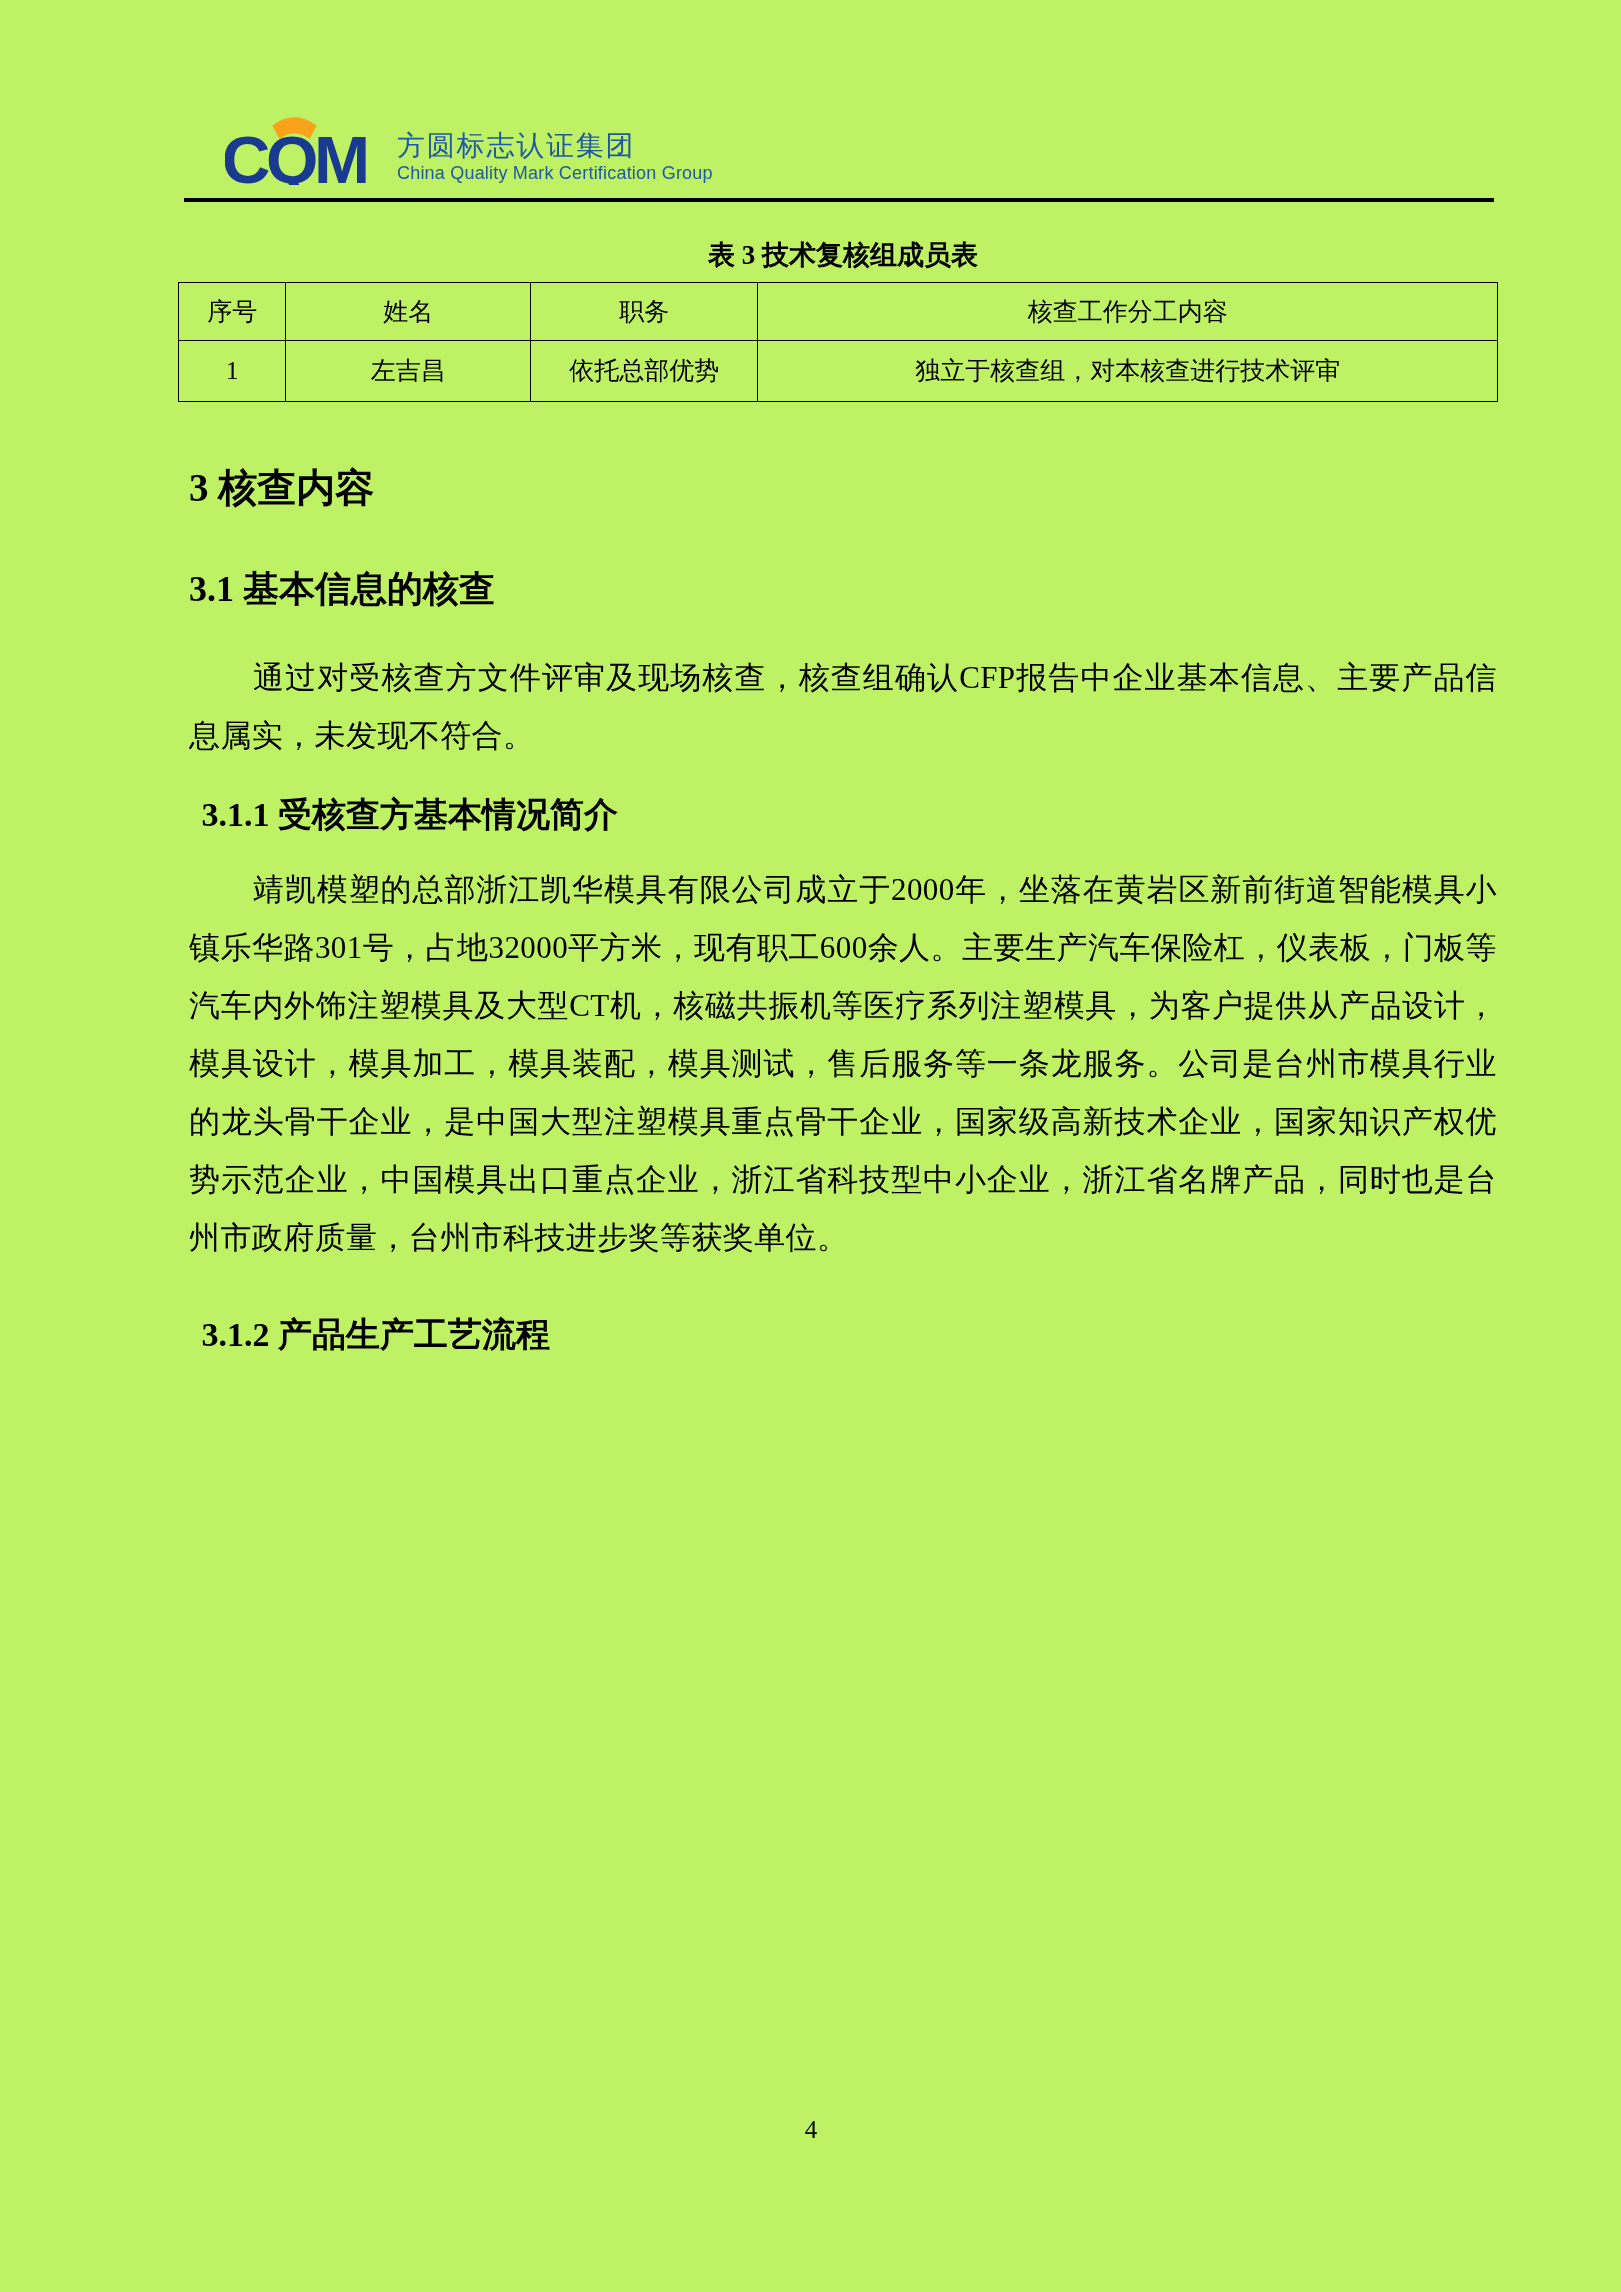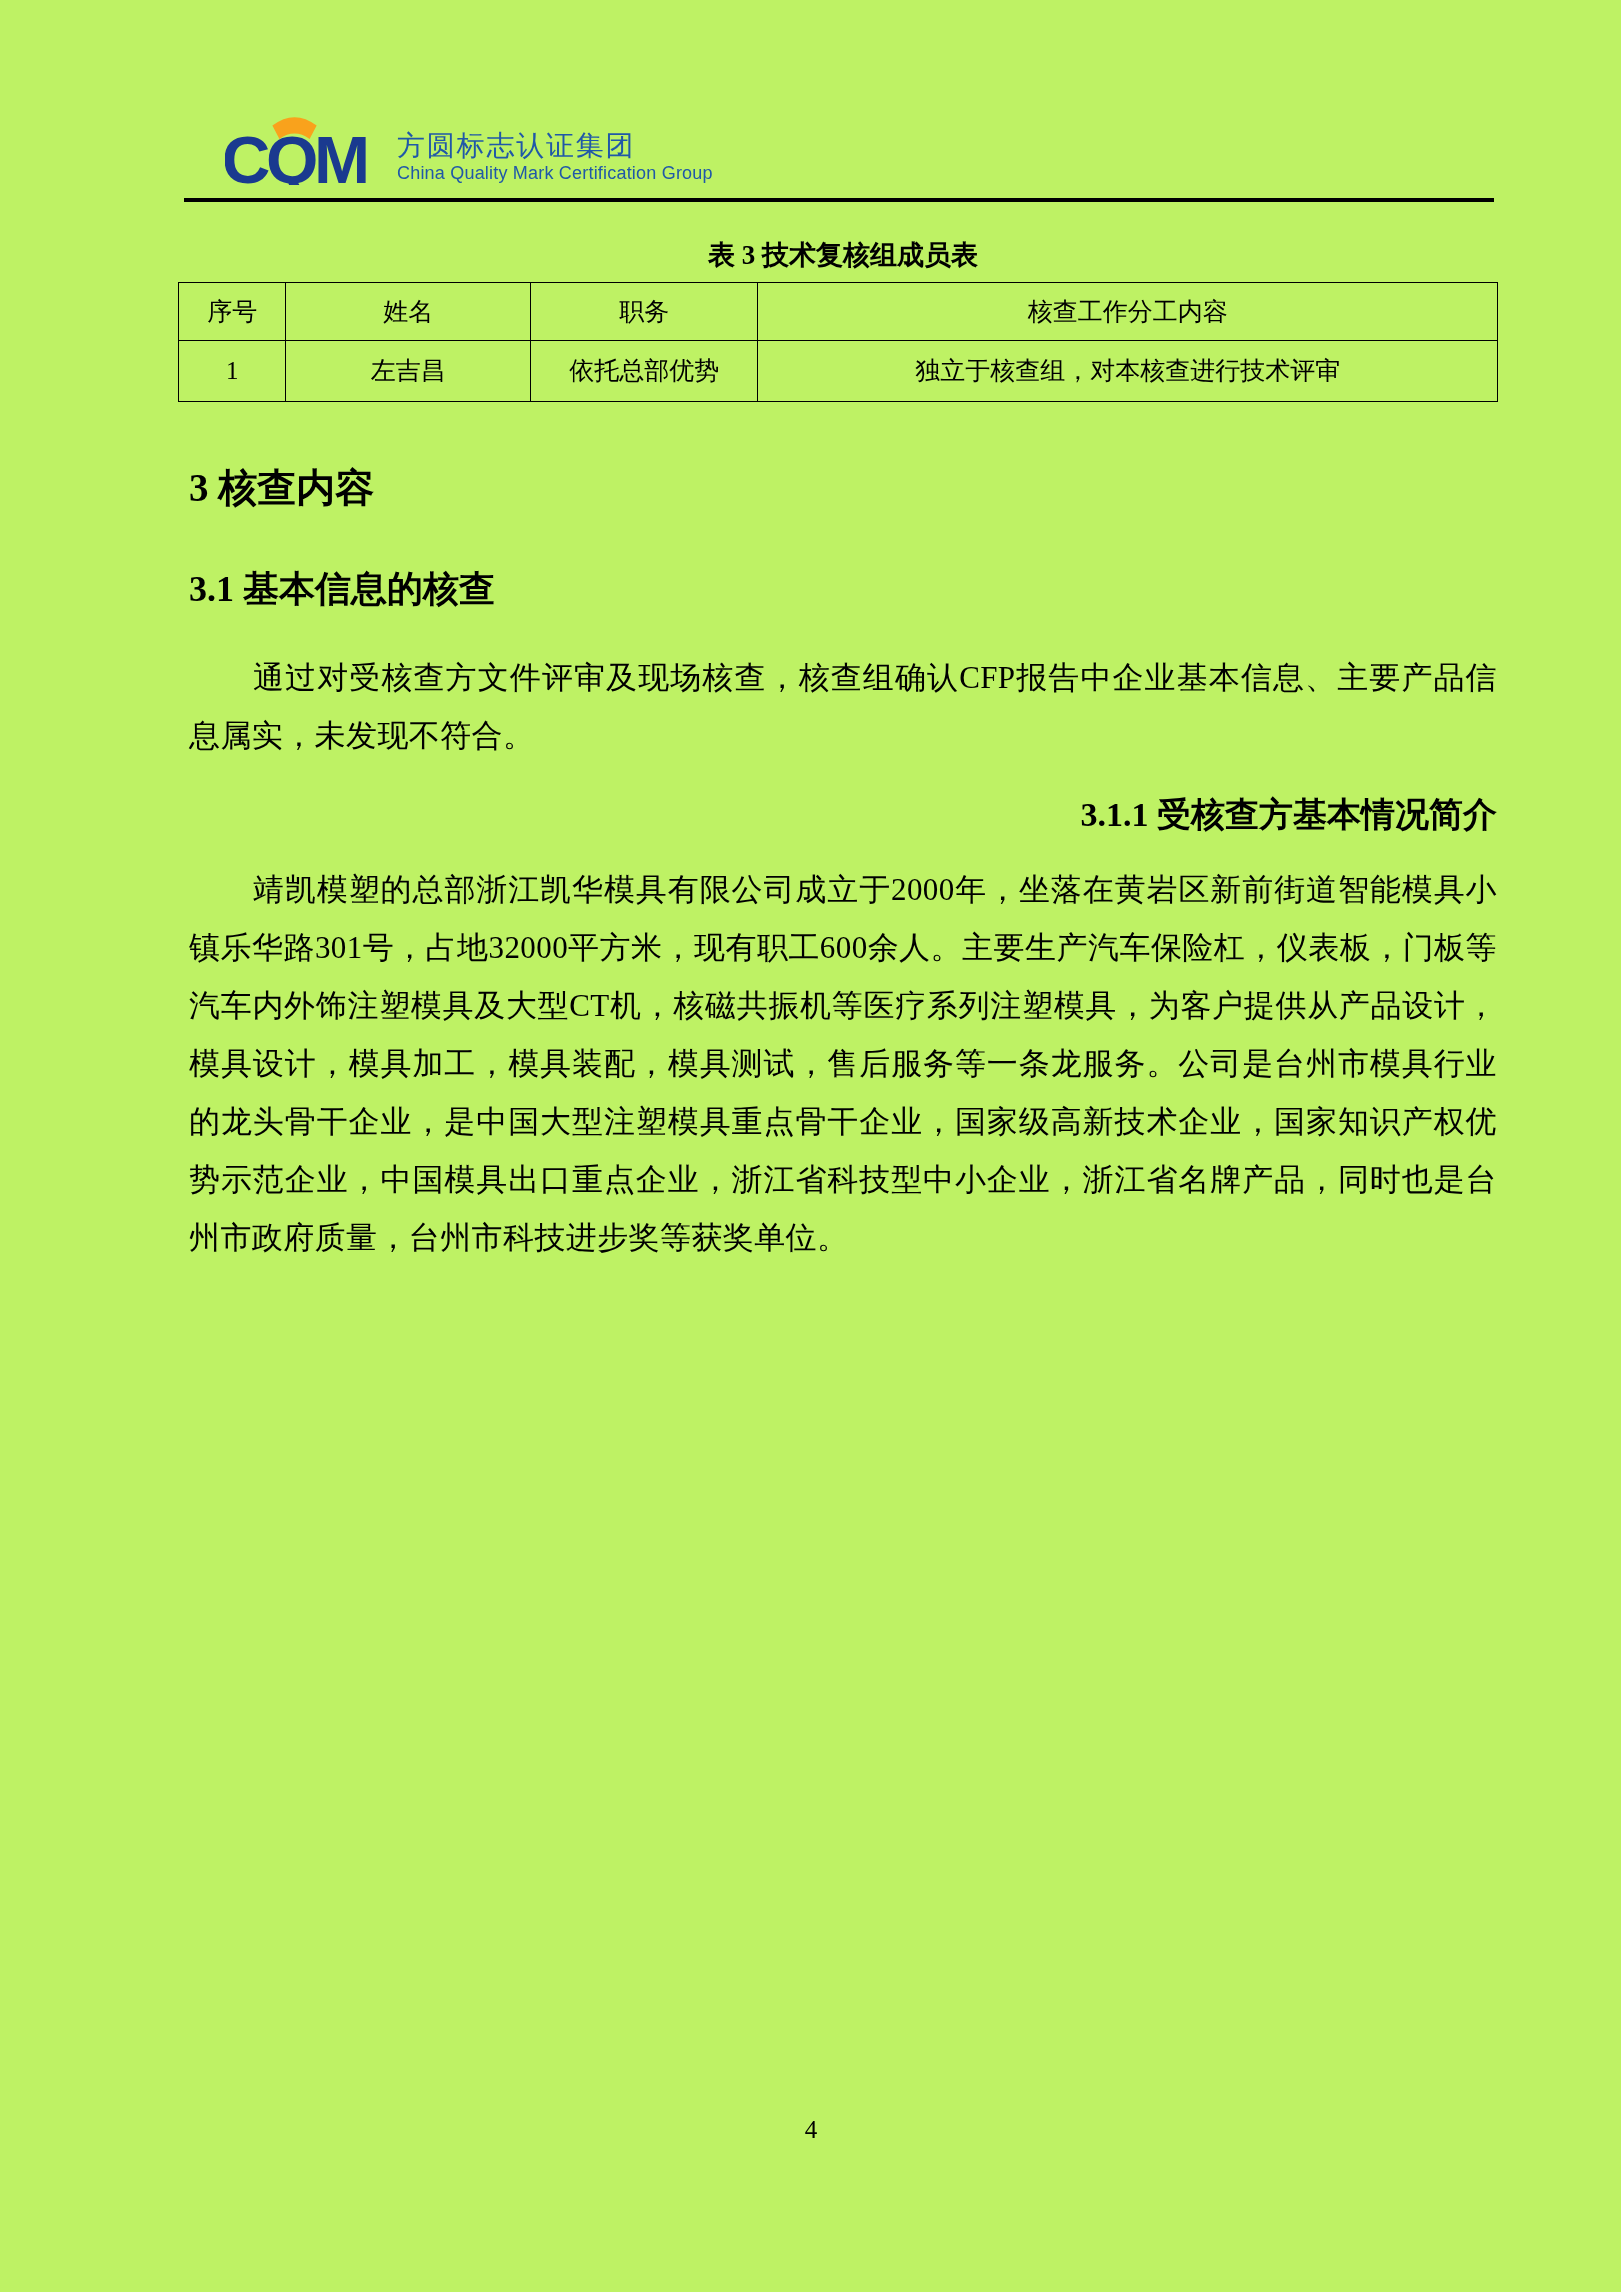--- a/index.html
+++ b/index.html
@@ -90,21 +90,20 @@
     font-size: 36px;
     font-weight: 700;
     line-height: 45px;
   }
   .h-level3 {
     margin-top: 28.5px;
     padding-left: 12.5px;
     font-size: 34px;
     font-weight: 700;
     line-height: 43px;
-    text-align: right;
   }
   .h-level3.last { margin-top: 46px; }
   .body-para {
     font-size: 31px;
     line-height: 58px;
     text-align: justify;
     text-indent: 64px;
     letter-spacing: 0.4px;
   }
   .para-1 { margin-top: 37px; }
@@ -165,20 +164,21 @@
 
     <div class="h-level2">3.1 基本信息的核查</div>
 
     <p class="body-para para-1">通过对受核查方文件评审及现场核查，核查组确认CFP报告中企业基本信息、主要产品信息属实，未发现不符合。</p>
 
     <div class="h-level3">3.1.1 受核查方基本情况简介</div>
 
 
     <p class="body-para para-3">靖凯模塑的总部浙江凯华模具有限公司成立于2000年，坐落在黄岩区新前街道智能模具小镇乐华路301号，占地32000平方米，现有职工600余人。主要生产汽车保险杠，仪表板，门板等汽车内外饰注塑模具及大型CT机，核磁共振机等医疗系列注塑模具，为客户提供从产品设计，模具设计，模具加工，模具装配，模具测试，售后服务等一条龙服务。公司是台州市模具行业的龙头骨干企业，是中国大型注塑模具重点骨干企业，国家级高新技术企业，国家知识产权优势示范企业，中国模具出口重点企业，浙江省科技型中小企业，浙江省名牌产品，同时也是台州市政府质量，台州市科技进步奖等获奖单位。</p>
 
+    <div class="h-level3 last">3.1.2 产品生产工艺流程</div>
 
   </div>
 
   <div class="page-footer">
     <span>4</span>
   </div>
 
 </div>
 
 

